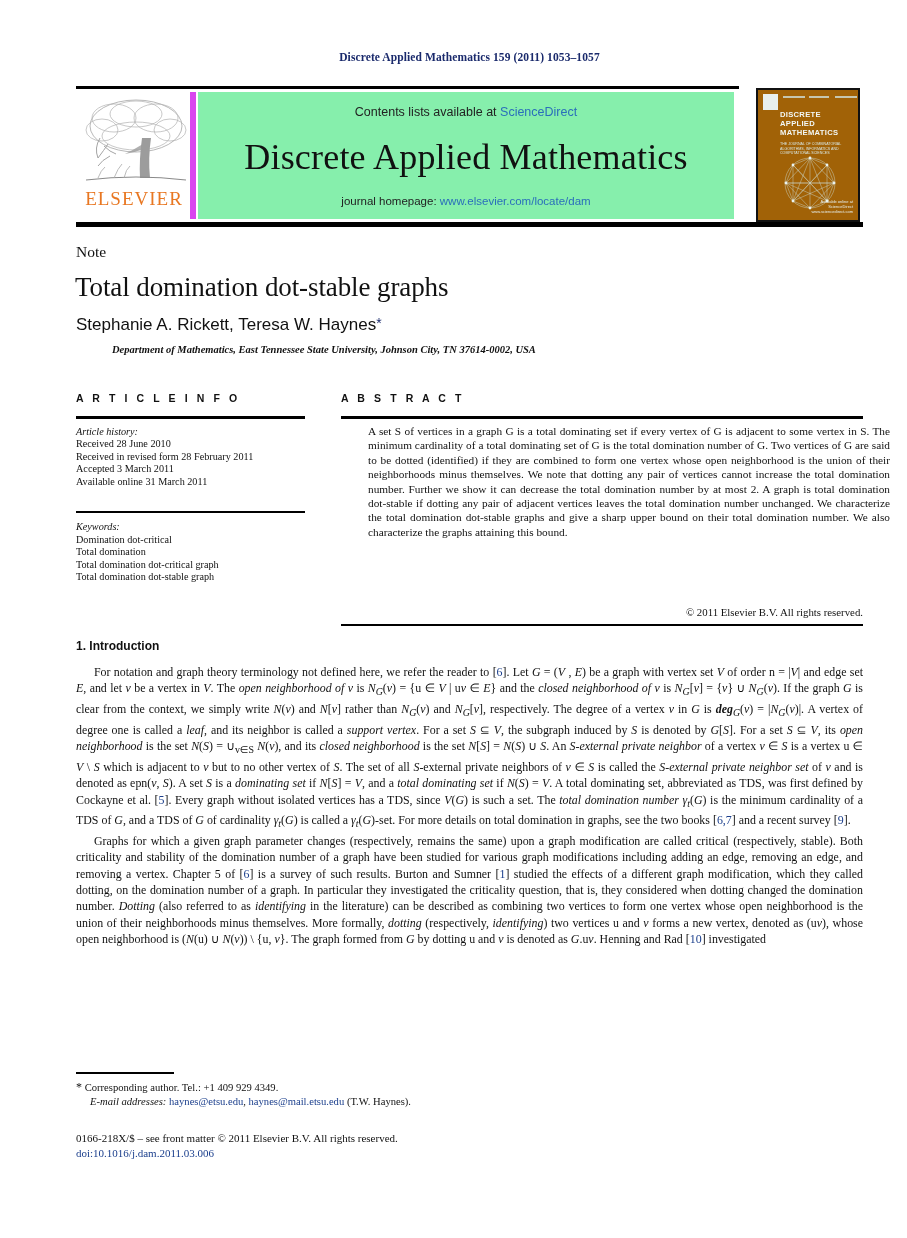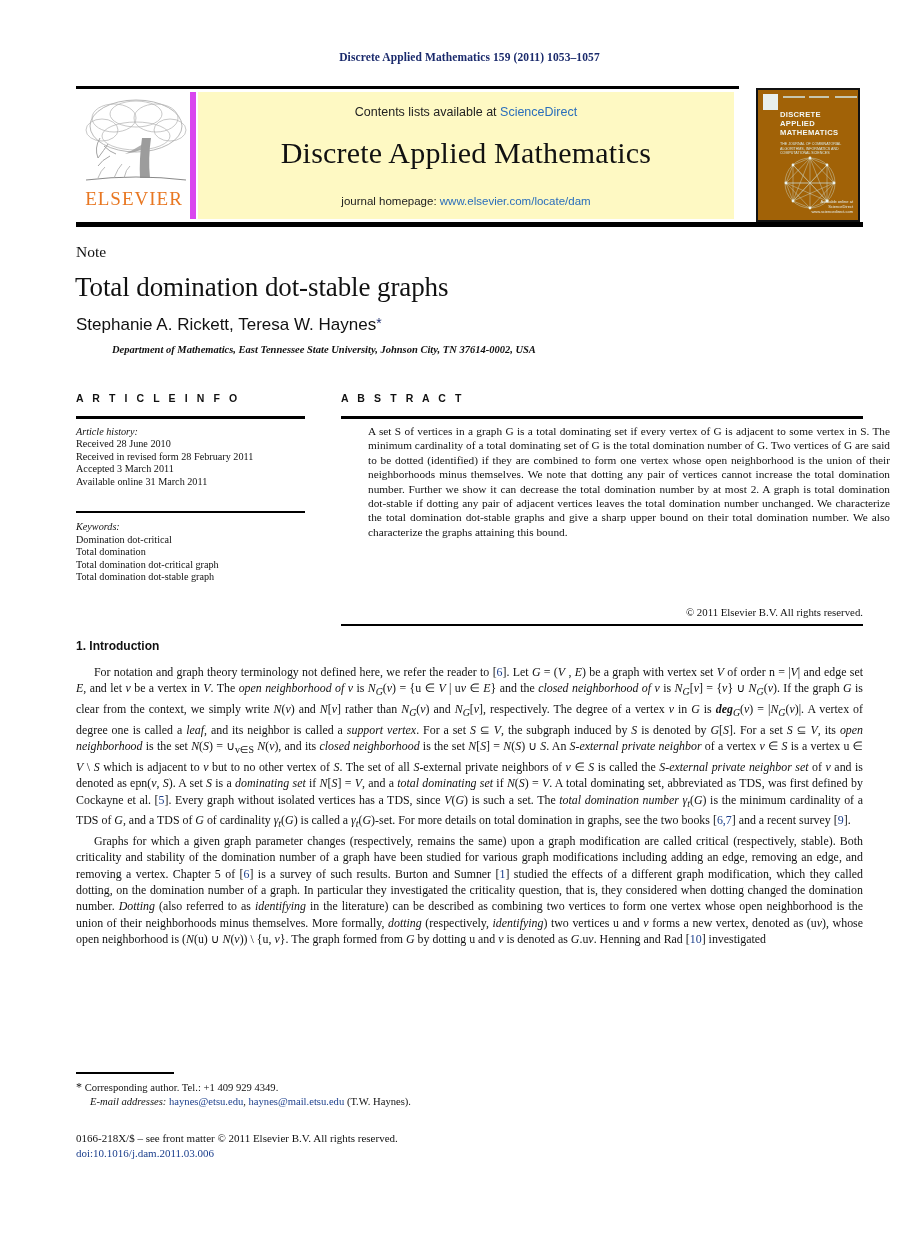--- a/index.html
+++ b/index.html
@@ -61,41 +61,41 @@
     font-family: "Liberation Serif", serif;
     font-size: 19px;
     letter-spacing: 1px;
     color: #e87722;
   }
 
   .masthead-band {
     position: absolute;
     left: 182px; top: 92px;
     width: 536px; height: 127px;
-    background: #fef9c3;
+    background: #86efac;
   }
   .contents-line {
     position: absolute;
     left: 0; top: 13px;
     width: 536px;
     text-align: center;
     font-family: "Liberation Sans", sans-serif;
     font-size: 12.5px;
     color: #222;
   }
   .contents-line a {
     color: #2a6ebb; text-decoration: none;
   }
   .journal-title {
     position: absolute;
     left: 0; top: 44px;
     width: 536px;
     text-align: center;
     font-family: "Liberation Serif", serif;
-    font-size: 30px;
+    font-size: 36px;
     color: #111;
     letter-spacing: 0.2px;
   }
   .homepage-line {
     position: absolute;
     left: 0; top: 103px;
     width: 536px;
     text-align: center;
     font-family: "Liberation Sans", sans-serif;
     font-size: 11.5px;

